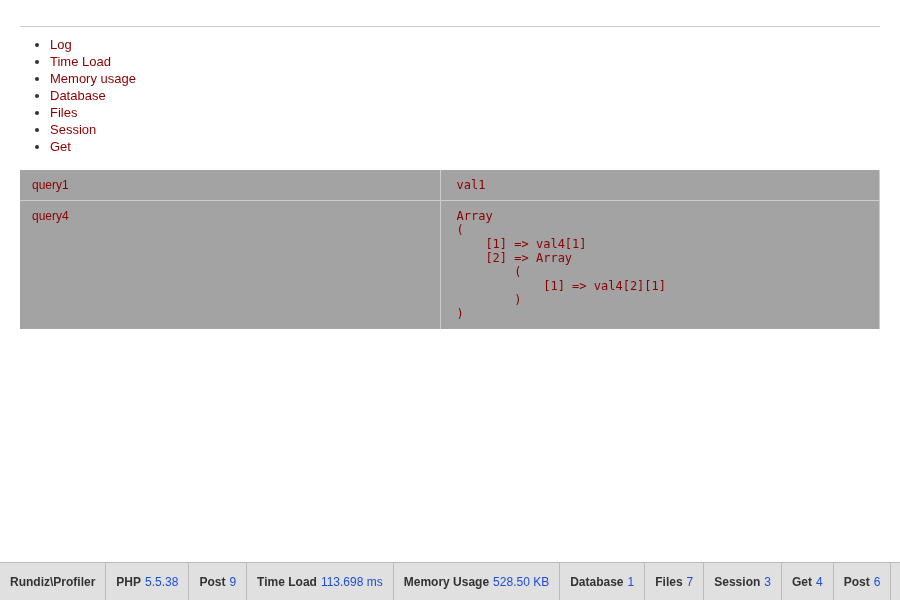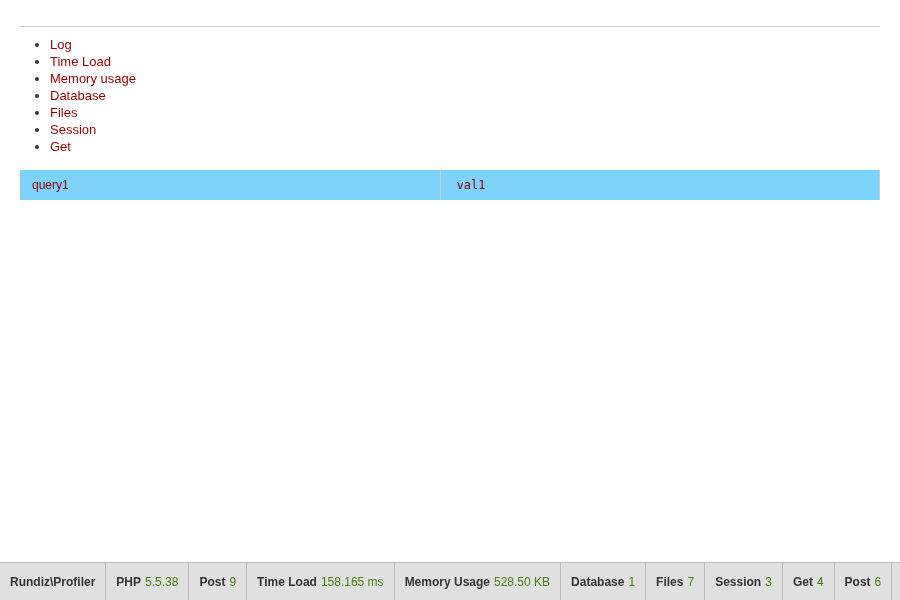--- a/index.html
+++ b/index.html
@@ -39,21 +39,21 @@
     }
 
     .intro-list li a {
       color: #8b0000;
       text-decoration: none;
     }
 
     .data-table {
       width: 100%;
       border-collapse: collapse;
-      background: #7dd3fc;
+      background: #a3a3a3;
       font-size: 12px;
     }
 
     .data-table td {
       padding: 8px 12px;
       vertical-align: top;
       border-bottom: 1px solid #ccc;
       border-right: 1px solid #ccc;
     }
 
@@ -94,21 +94,21 @@
       cursor: pointer;
       white-space: nowrap;
     }
 
     .bottom-tab .tab-name {
       color: #333;
       font-weight: bold;
     }
 
     .bottom-tab .tab-value {
-      color: #4d7c0f;
+      color: #1d4ed8;
       margin-left: 4px;
     }
 
     
     .main-content::-webkit-scrollbar {
       width: 8px;
     }
     .main-content::-webkit-scrollbar-track {
       background: #f0f0f0;
     }
@@ -131,39 +131,50 @@
       <li><a href="#">Session</a></li>
       <li><a href="#">Get</a></li>
     </ul>
 
   <table class="data-table">
     <tbody id="table-body">
     <tr>
           <td>query1</td>
           <td>val1</td>
         </tr>
+        <tr>
+          <td>query4</td>
+          <td>Array
+(
+    [1] =&gt; val4[1]
+    [2] =&gt; Array
+        (
+            [1] =&gt; val4[2][1]
+        )
+)</td>
+        </tr>
       </tbody>
   </table>
 </div>
 
 <div class="bottom-bar">
 <div class="bottom-tab">
       <span class="tab-name">Rundiz\Profiler</span>
     </div>
     <div class="bottom-tab">
       <span class="tab-name">PHP</span>
       <span class="tab-value">5.5.38</span>
     </div>
     <div class="bottom-tab">
       <span class="tab-name">Post</span>
       <span class="tab-value">9</span>
     </div>
     <div class="bottom-tab">
       <span class="tab-name">Time Load</span>
-      <span class="tab-value">158.165 ms</span>
+      <span class="tab-value">113.698 ms</span>
     </div>
     <div class="bottom-tab">
       <span class="tab-name">Memory Usage</span>
       <span class="tab-value">528.50 KB</span>
     </div>
     <div class="bottom-tab">
       <span class="tab-name">Database</span>
       <span class="tab-value">1</span>
     </div>
     <div class="bottom-tab">

